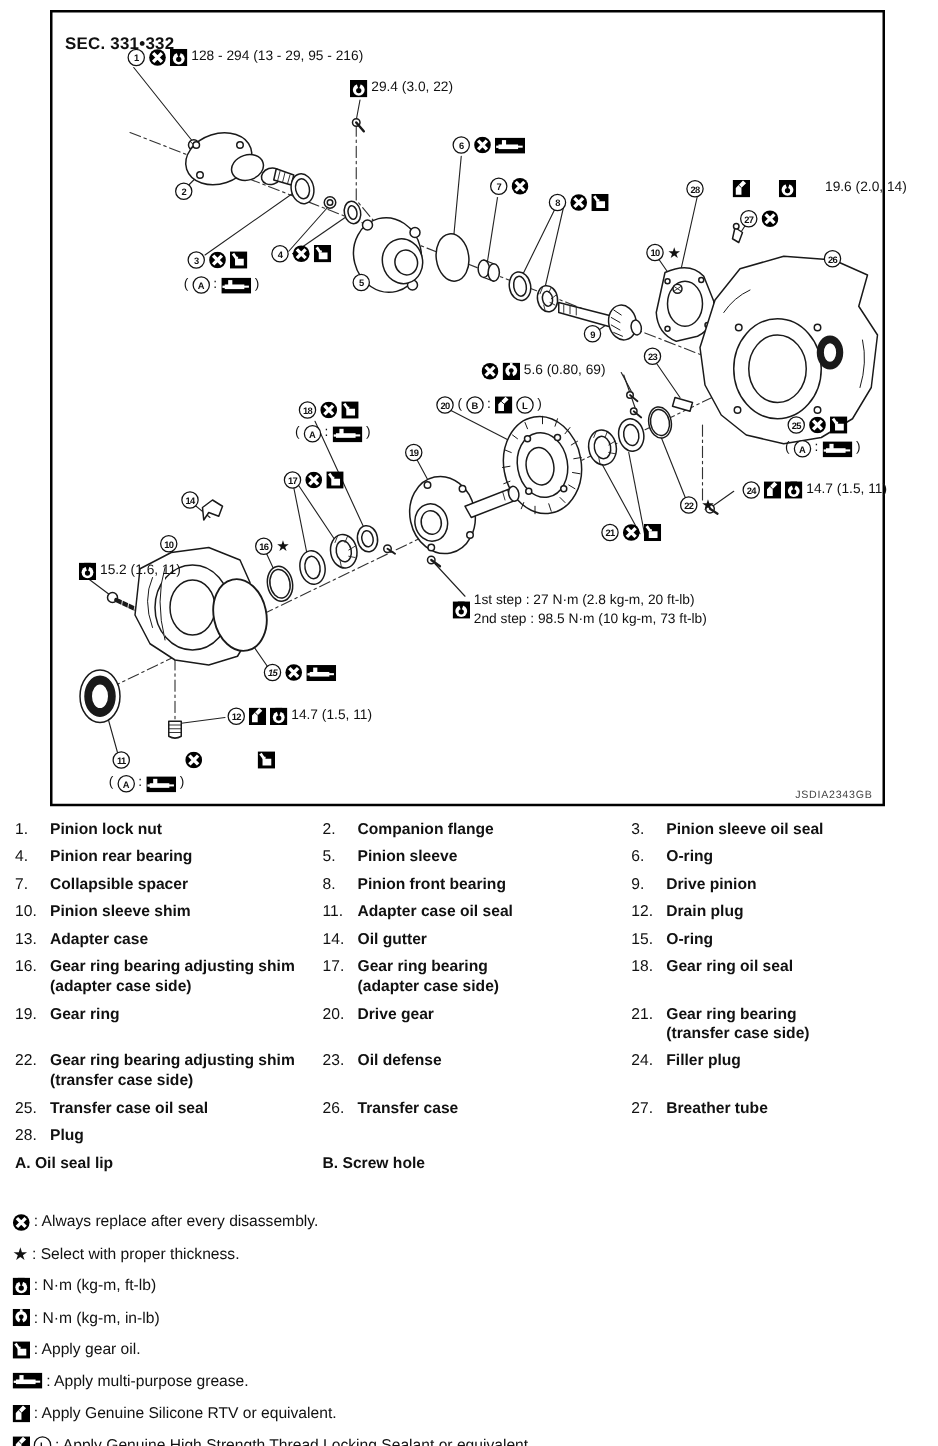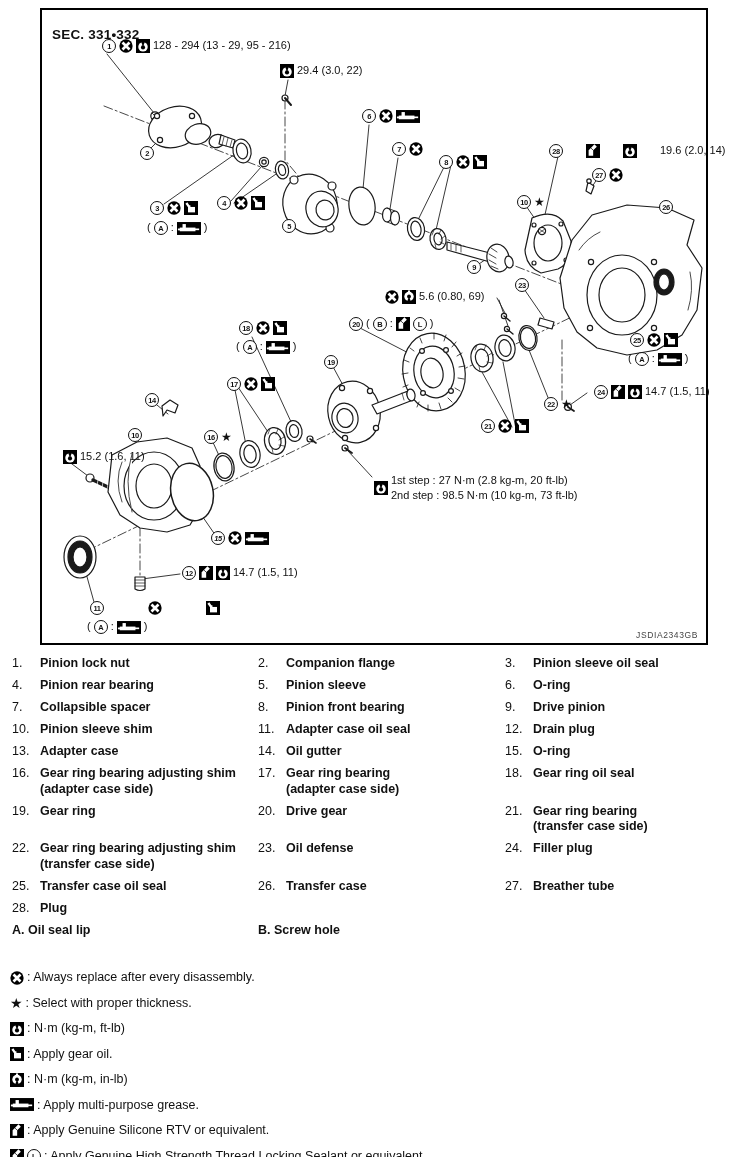--- a/index.html
+++ b/index.html
@@ -480,21 +480,21 @@
       </div>
       <div class="callout" style="left: 169px; top: 521px; font-style: italic;">
         <span class="cnum">15</span>
         <svg class="ic" viewBox="0 0 16 16">
           <use href="#sym-replace"></use>
         </svg>
         <svg class="ic ic-wide" viewBox="0 0 26 14">
           <use href="#sym-grease"></use>
         </svg>
       </div>
-      <div class="callout" style="left: 332px; top: 463px;">
+      <div class="callout" style="left: 320px; top: 463px;">
         <svg class="ic" viewBox="0 0 16 16">
           <use href="#sym-ftlb"></use>
         </svg>
         <div class="clines">
           <div>1st step : 27 N·m (2.8 kg-m, 20 ft-lb)</div>
           <div>2nd step : 98.5 N·m (10 kg-m, 73 ft-lb)</div>
         </div>
       </div>
       <div class="callout" style="left: 140px; top: 556px;">
         <span class="cnum">12</span>
@@ -688,29 +688,29 @@
       <span>: Select with proper thickness.</span>
     </div>
     <div class="lrow">
       <svg class="ic" viewBox="0 0 16 16">
         <use href="#sym-ftlb"></use>
       </svg>
       <span>: N·m (kg-m, ft-lb)</span>
     </div>
     <div class="lrow">
       <svg class="ic" viewBox="0 0 16 16">
+        <use href="#sym-inlb"></use>
+      </svg>
+      <span>: N·m (kg-m, in-lb)</span>
+    </div>
+    <div class="lrow">
+      <svg class="ic" viewBox="0 0 16 16">
         <use href="#sym-oil"></use>
       </svg>
       <span>: Apply gear oil.</span>
-    </div>
-    <div class="lrow">
-      <svg class="ic" viewBox="0 0 16 16">
-        <use href="#sym-inlb"></use>
-      </svg>
-      <span>: N·m (kg-m, in-lb)</span>
     </div>
     <div class="lrow">
       <svg class="ic ic-wide" viewBox="0 0 26 14">
         <use href="#sym-grease"></use>
       </svg>
       <span>: Apply multi-purpose grease.</span>
     </div>
     <div class="lrow">
       <svg class="ic" viewBox="0 0 16 16">
         <use href="#sym-rtv"></use>

